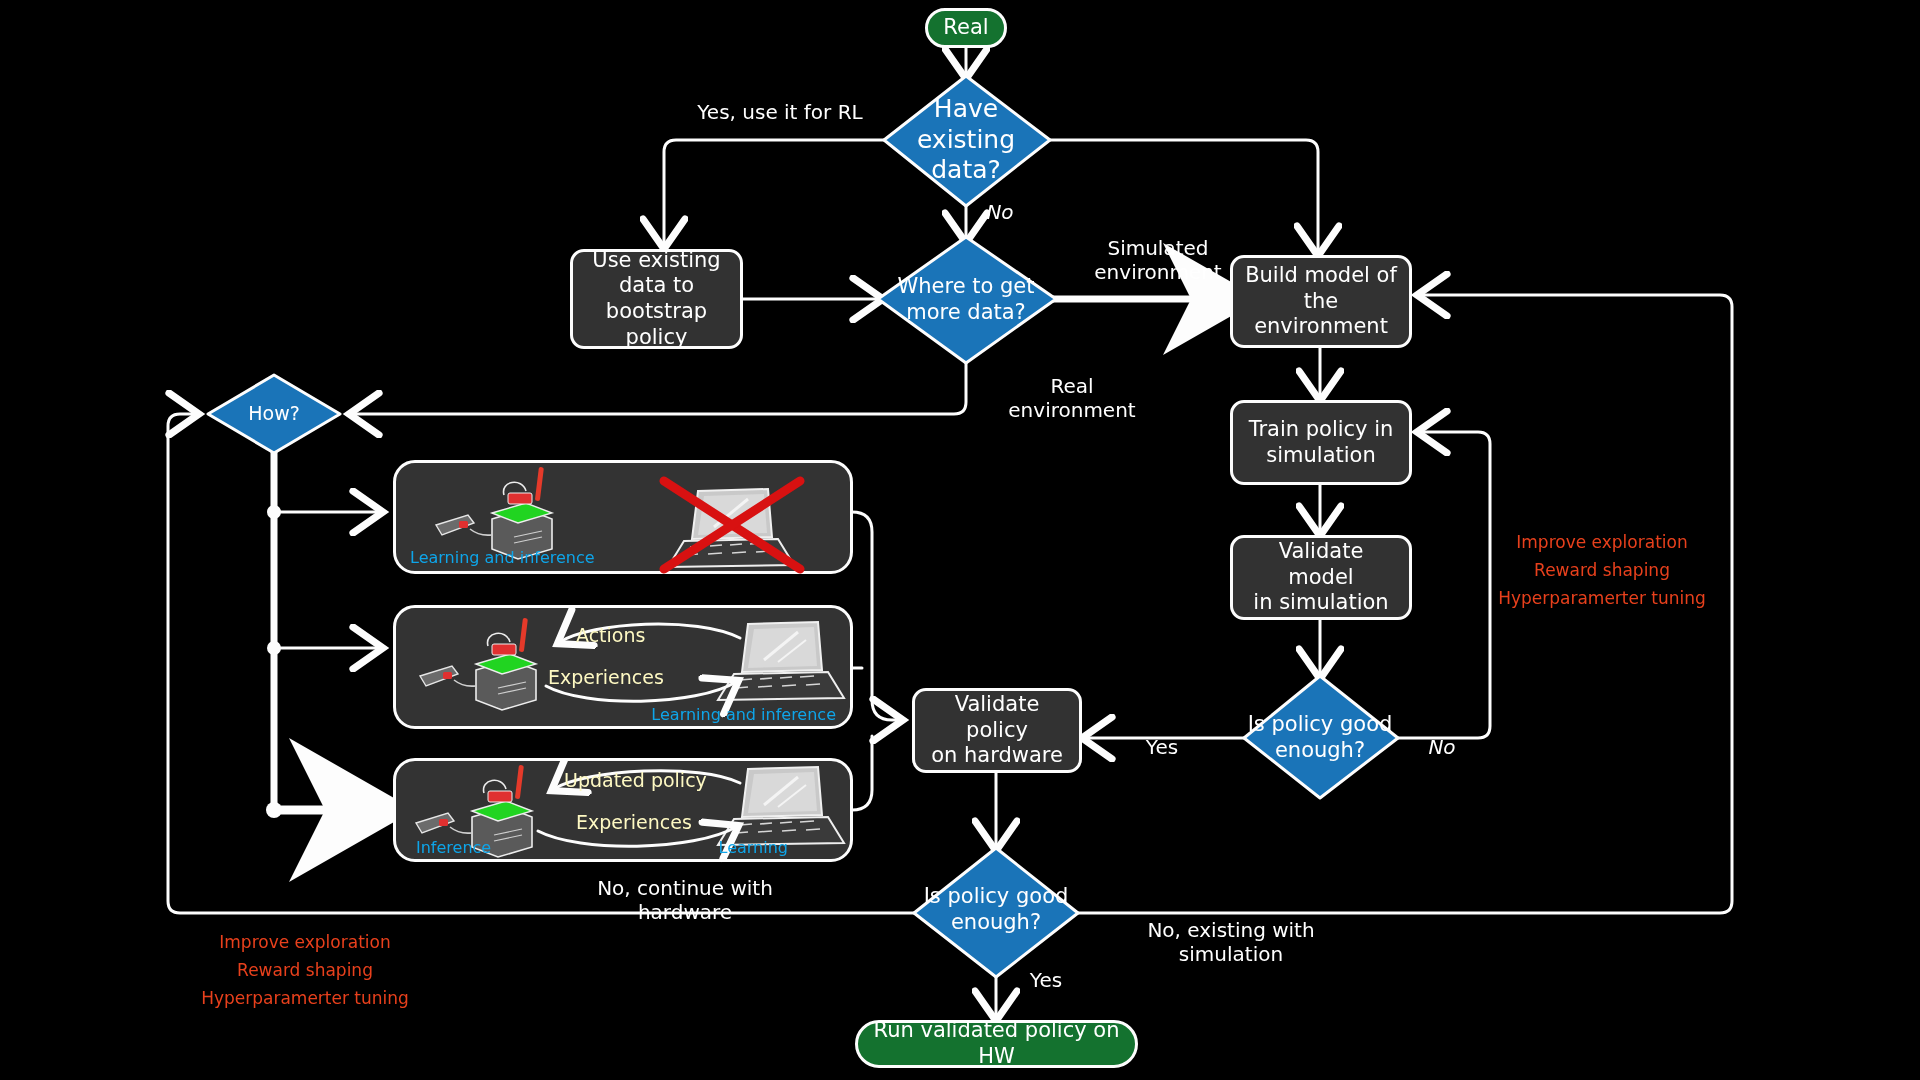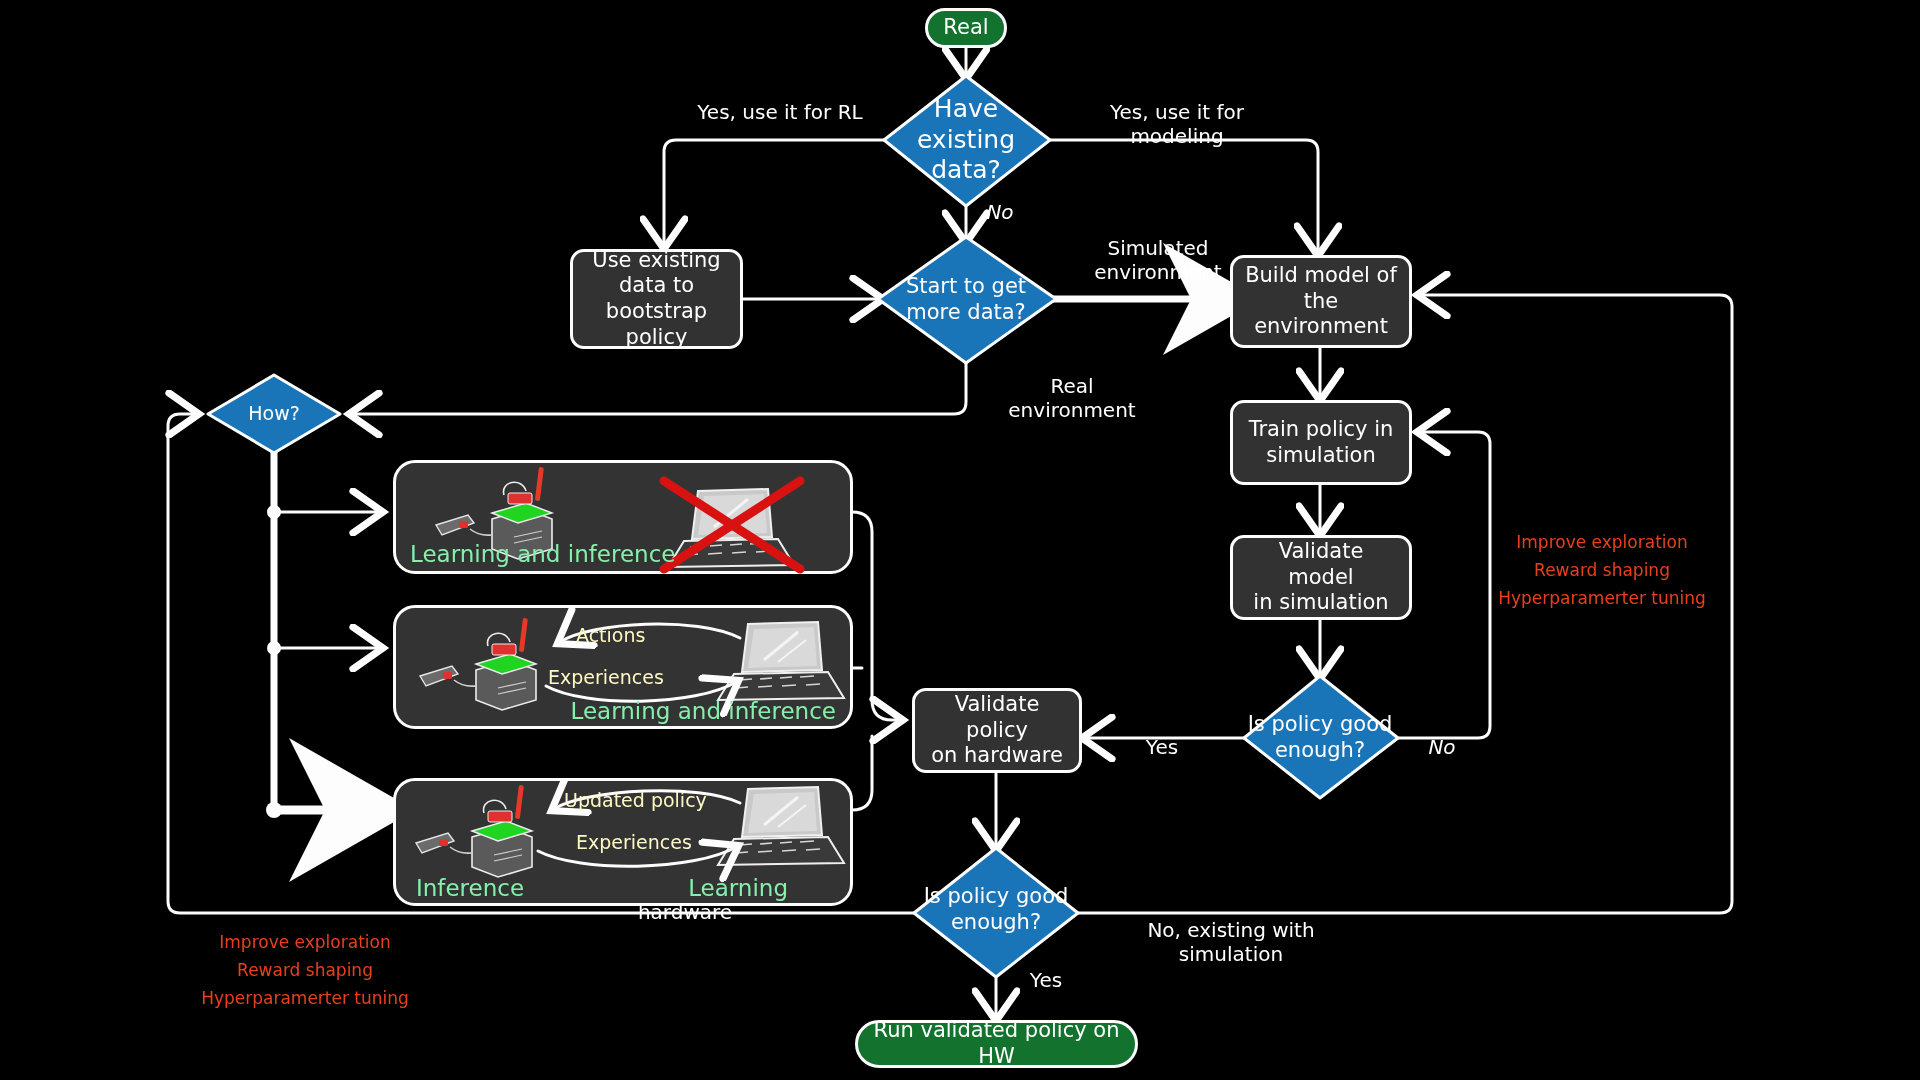--- a/index.html
+++ b/index.html
@@ -8,21 +8,21 @@
   svg.layer{position:absolute;left:0;top:0;width:1920px;height:1080px;}
   .node{position:absolute;box-sizing:border-box;display:flex;align-items:center;justify-content:center;
         text-align:center;color:#fff;font-family:"DejaVu Sans",sans-serif;line-height:1.22;}
   .proc{background:#323232;border:3px solid #fdfdfd;border-radius:14px;font-size:21px;padding:6px 10px;}
   .term{background:#14722f;border:3px solid #fdfdfd;border-radius:26px;font-size:21px;padding:4px 12px;}
   .edge-label{position:absolute;color:#ffffff;font-size:20px;font-family:"DejaVu Sans",sans-serif;
               text-align:center;line-height:1.2;white-space:pre-line;}
   .note{position:absolute;color:#e8401c;font-size:17px;text-align:center;line-height:1.65;
         font-family:"DejaVu Sans",sans-serif;white-space:pre-line;}
   .panel{position:absolute;background:#333333;border:3px solid #fdfdfd;border-radius:22px;box-sizing:border-box;}
-  .plabel{position:absolute;color:#86efac;font-size:23px;font-family:"DejaVu Sans",sans-serif;}
+  .plabel{position:absolute;color:#0ea5e9;font-size:16px;font-family:"DejaVu Sans",sans-serif;}
   .pinline{position:absolute;color:#fef9c3;font-size:19px;font-family:"DejaVu Sans",sans-serif;}
 </style>
 </head>
 <body>
 
 <div id="stage">
 
   <svg class="layer" viewBox="0 0 1920 1080">
     <defs>
       <marker id="ah" markerWidth="16" markerHeight="16" refX="11" refY="8" orient="auto">
@@ -89,21 +89,21 @@
       <polygon points="274,375 340,414 274,453 208,414" fill="#1a74b8"></polygon>
       <polygon points="1320,676 1398,738 1320,798 1244,738" fill="#1a74b8"></polygon>
       <polygon points="996,848 1078,913 996,977 914,913" fill="#1a74b8"></polygon>
     </g>
   </svg>
 
   <div class="node" style="left:896px;top:84px;width:140px;height:112px;font-size:25px;">Have
 existing
 data?</div>
 
-  <div class="node" style="left:876px;top:252px;width:180px;height:96px;font-size:21px;">Start
+  <div class="node" style="left:876px;top:252px;width:180px;height:96px;font-size:21px;">Where
 to get more
 data?</div>
 
   <div class="node" style="left:214px;top:396px;width:120px;height:36px;font-size:19px;">How?</div>
 
   <div class="node" style="left:1244px;top:688px;width:152px;height:100px;font-size:21px;">Is
 policy good
 enough?</div>
 
   <div class="node" style="left:920px;top:860px;width:152px;height:100px;font-size:21px;">Is
@@ -125,21 +125,20 @@
 simulation</div>
 
   <div class="node proc" style="left:1230px;top:535px;width:182px;height:85px;white-space:pre-line;">Validate model
 in simulation</div>
 
   <div class="node proc" style="left:912px;top:688px;width:170px;height:85px;white-space:pre-line;">Validate policy
 on hardware</div>
 
   <div class="edge-label" style="left:690px;top:100px;width:180px;">Yes, use it for RL</div>
 
-  <div class="edge-label" style="left:1062px;top:100px;width:230px;">Yes, use it for modeling</div>
 
   <div class="edge-label" style="left:980px;top:200px;width:40px;font-style:italic;">No</div>
 
   <div class="edge-label" style="left:1068px;top:236px;width:180px;">Simulated
 environment</div>
 
   <div class="edge-label" style="left:982px;top:374px;width:180px;">Real
 environment</div>
 
   <div class="edge-label" style="left:1132px;top:735px;width:60px;">Yes</div>
@@ -238,21 +237,21 @@
       <g fill="none" stroke="#fdfdfd" stroke-width="3" stroke-linecap="round" marker-end="url(#ah)">
         <path d="M344,30 C300,8 196,14 164,34"></path>
         <path d="M150,78 C190,100 300,98 340,74"></path>
       </g>
     </svg>
     <div class="pinline" style="left:180px;top:16px;">Actions</div>
     <div class="pinline" style="left:152px;top:58px;">Experiences</div>
     <div class="plabel" style="right:14px;bottom:2px;">Learning and inference</div>
   </div>
 
-  <div class="panel" style="left:393px;top:778px;width:460px;height:128px;">
+  <div class="panel" style="left:393px;top:758px;width:460px;height:104px;">
     <svg class="layer" style="width:460px;height:124px;" viewBox="0 0 460 124">
       <g>
         <polygon points="76,56 110,46 136,56 136,86 102,96 76,86" fill="#5a5a5a" stroke="#ededed" stroke-width="1.6"></polygon>
         <polygon points="76,50 110,40 136,50 102,60" fill="#21d421" stroke="#ededed" stroke-width="1.4"></polygon>
         <rect x="92" y="30" width="24" height="11" rx="2" fill="#e03030" stroke="#ededed" stroke-width="1"></rect>
         <path d="M88,32 C84,18 106,14 110,28" fill="none" stroke="#ededed" stroke-width="1.6"></path>
         <rect x="121" y="4" width="5" height="34" rx="2" fill="#e53a2a" transform="rotate(7 123 20)"></rect>
         <line x1="98" y1="74" x2="126" y2="68" stroke="#cfcfcf" stroke-width="1.2"></line>
         <line x1="98" y1="80" x2="126" y2="74" stroke="#cfcfcf" stroke-width="1.2"></line>
         <polygon points="20,62 52,52 58,60 26,72" fill="#6b6b6b" stroke="#e6e6e6" stroke-width="1.4"></polygon>

